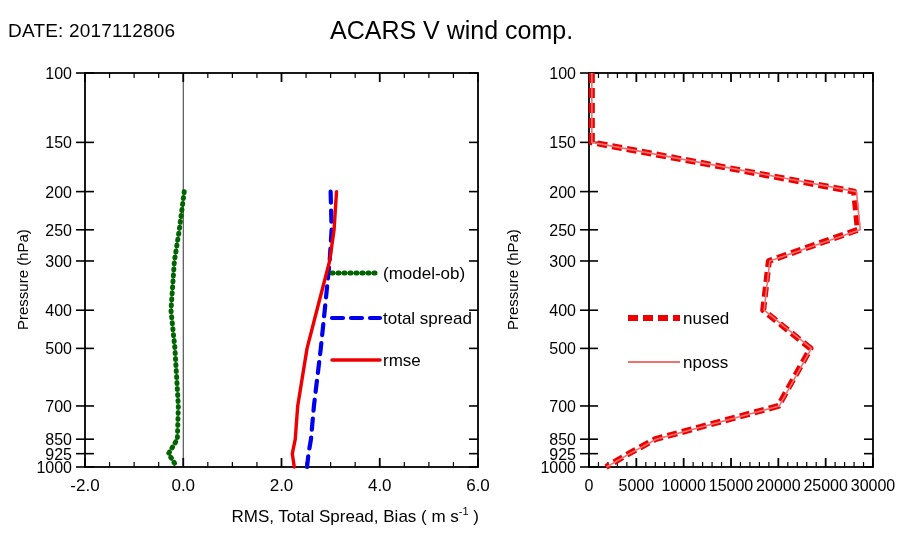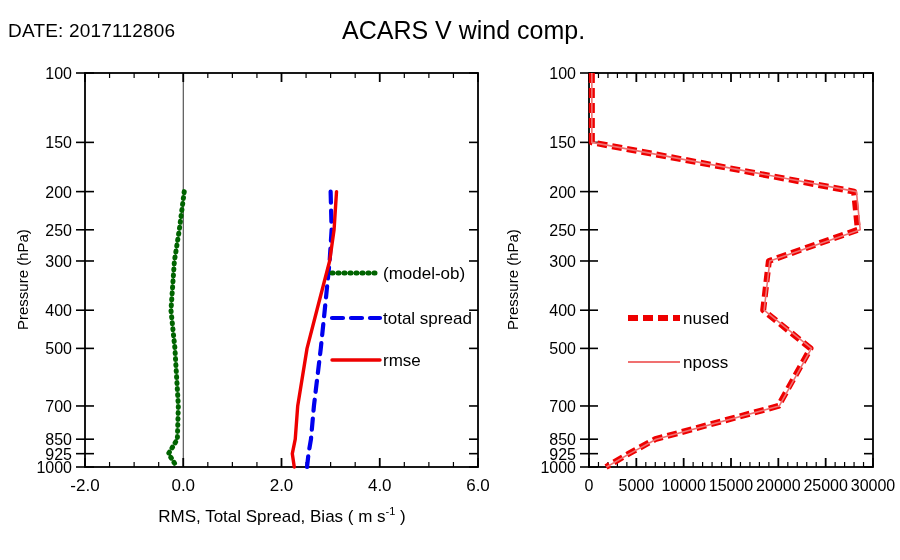--- a/index.html
+++ b/index.html
@@ -4,22 +4,22 @@
 <style>
   html,body{margin:0;padding:0;}
   body{
     width:900px;height:560px;background:#ffffff;overflow:hidden;
     font-family:"Liberation Sans","DejaVu Sans",sans-serif;
     color:#000;position:relative;
   }
   #root{position:absolute;left:0;top:0;width:900px;height:399px;}
   .abs{position:absolute;}
   .date-label{left:8px;top:20px;font-size:19px;letter-spacing:0.2px;white-space:nowrap;}
-  .main-title{left:330px;top:16px;font-size:25px;white-space:nowrap;margin-left:12px;}
-  .axis-title-x{font-size:17px;white-space:nowrap;text-align:center;}
+  .main-title{left:330px;top:16px;font-size:25px;white-space:nowrap;}
+  .axis-title-x{font-size:17px;white-space:nowrap;text-align:right;}
   .axis-title-y{font-size:15px;white-space:nowrap;transform-origin:0 0;transform:rotate(-90deg);}
   svg{display:block;}
   .sup{font-size:11px;vertical-align:super;}
 </style>
 </head>
 <body>
 
 <div id="root">
 
   <div class="abs date-label">DATE: 2017112806</div>

